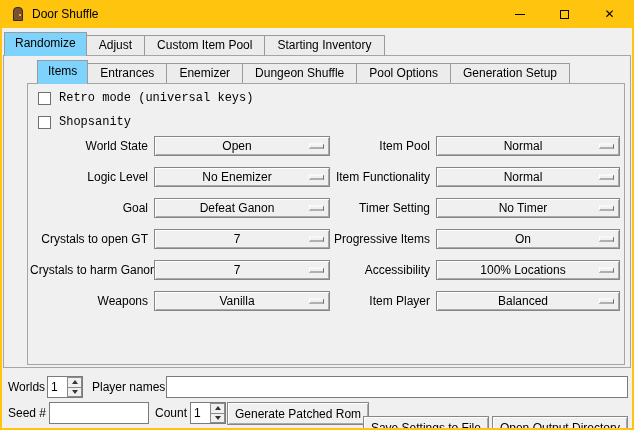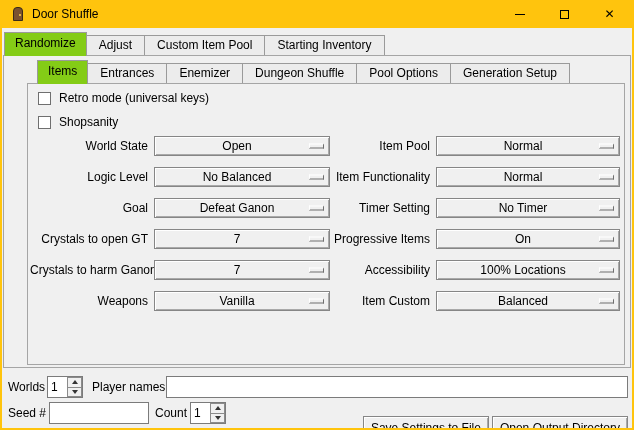--- a/index.html
+++ b/index.html
@@ -20,30 +20,30 @@
   .glyph-min{width:10px;height:1px;background:#000;}
   .glyph-max{width:9px;height:9px;border:1px solid #000;box-sizing:border-box;}
   .glyph-close{font-size:12px;line-height:12px;}
   
   .content{position:absolute;left:0;top:28px;right:0;bottom:0;}
   
   .tabbar{position:absolute;display:flex;align-items:flex-start;z-index:3;}
   .tab{box-sizing:border-box;height:20px;line-height:18px;margin-top:3px;padding:0 12px;
        background:#ececec;border:1px solid #9a9a9a;border-bottom:none;white-space:nowrap;cursor:default;}
   .tab + .tab{margin-left:-1px;}
-  .tab.selected{height:24px;line-height:21px;margin-top:0;padding:0 10px;background:#84cc16;position:relative;z-index:4;}
+  .tab.selected{height:24px;line-height:21px;margin-top:0;padding:0 10px;background:#7dd3fc;position:relative;z-index:4;}
   .pane{position:absolute;box-sizing:border-box;border:1px solid #a5a5a5;background:#f0f0f0;}
   .outer-tabbar{left:2px;top:4px;}
   .outer-pane{left:1px;top:27px;width:628px;height:313px;}
   .inner-tabbar{left:33px;top:4px;}
   .inner-pane{left:23px;top:27px;width:598px;height:282px;}
   
   .checkrow{position:absolute;left:10px;display:flex;align-items:center;height:16px;cursor:default;}
   .checkbox{width:13px;height:13px;box-sizing:border-box;background:#fff;border:1px solid #6f6f6f;margin-right:8px;flex:none;}
-  .checklabel{white-space:nowrap;}
+  .checklabel{white-space:nowrap;font-family:Liberation Mono, monospace;}
   
   .rows{position:absolute;left:2px;top:50px;display:flex;flex-direction:column;gap:8px;}
   .row{display:flex;align-items:center;height:23px;}
   .lbl{white-space:nowrap;text-align:right;}
   .l-lbl{width:118px;margin-right:6px;}
   .r-lbl{width:96px;margin-left:4px;margin-right:6px;}
   .raised{background:#f0f0f0;border:1px solid #868686;
           box-shadow:inset 1px 1px 0 #ffffff, inset -1px -1px 0 #a9a9a9;}
   .ddbtn{position:relative;box-sizing:border-box;height:20px;display:flex;align-items:center;justify-content:center;cursor:default;white-space:nowrap;}
   .l-btn{width:176px;}
@@ -133,21 +133,21 @@
             <div class="lbl r-lbl">Item Pool</div>
             <div class="ddbtn raised r-btn">
               <span class="ddval">Normal</span>
               <span class="ddind"></span>
             </div>
           </div>
 
           <div class="row">
             <div class="lbl l-lbl">Logic Level</div>
             <div class="ddbtn raised l-btn">
-              <span class="ddval">No Balanced</span>
+              <span class="ddval">No Enemizer</span>
               <span class="ddind"></span>
             </div>
             <div class="lbl r-lbl">Item Functionality</div>
             <div class="ddbtn raised r-btn">
               <span class="ddval">Normal</span>
               <span class="ddind"></span>
             </div>
           </div>
 
           <div class="row">
@@ -188,21 +188,21 @@
               <span class="ddind"></span>
             </div>
           </div>
 
           <div class="row">
             <div class="lbl l-lbl">Weapons</div>
             <div class="ddbtn raised l-btn">
               <span class="ddval">Vanilla</span>
               <span class="ddind"></span>
             </div>
-            <div class="lbl r-lbl">Item Custom</div>
+            <div class="lbl r-lbl">Item Player</div>
             <div class="ddbtn raised r-btn">
               <span class="ddval">Balanced</span>
               <span class="ddind"></span>
             </div>
           </div>
 
         </div>
       </div>
     </div>
 
@@ -228,19 +228,20 @@
       <input class="spin-text" value="1" style="">
       <div class="spin-arrows">
         <div class="spin-btn">
             <span class="tri-up"></span>
           </div>
         <div class="spin-btn">
             <span class="tri-down"></span>
           </div>
       </div>
     </div>
+    <button class="pushbtn raised gen-btn">Generate Patched Rom</button>
     <div class="btn-group">
       <button class="pushbtn raised">Save Settings to File</button>
       <button class="pushbtn raised">Open Output Directory</button>
     </div>
 
   </div>
 </div>
 
 </body></html>

